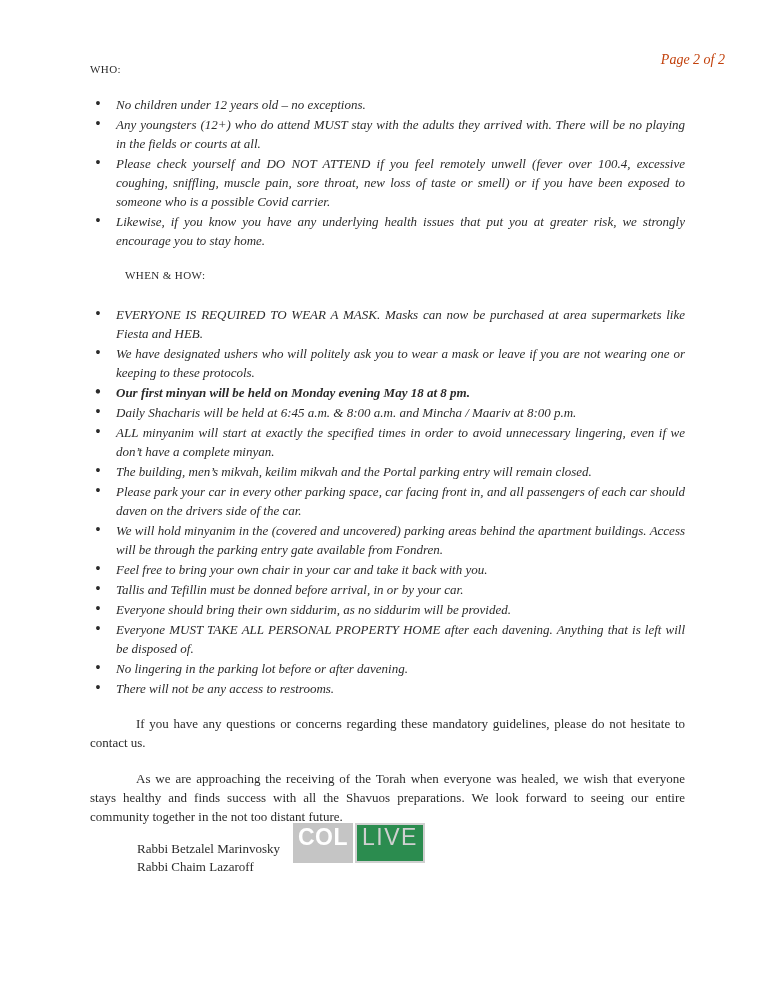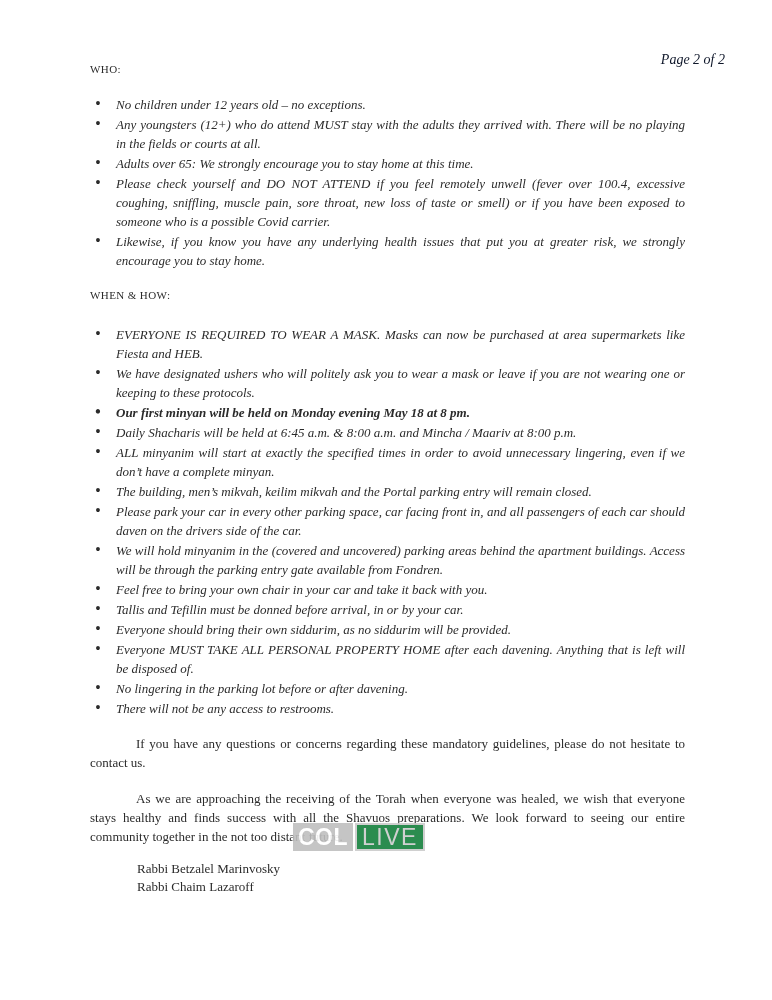--- a/index.html
+++ b/index.html
@@ -16,37 +16,38 @@
     color: #2b2b2b;
     overflow: hidden;
     box-sizing: border-box;
   }
   .page-number {
     position: absolute;
     top: 52px;
     right: 47px;
     font-style: italic;
     font-size: 14px;
-    color: #0f172a;
+    color: #c2410c;
   }
   .content {
     position: absolute;
     top: 60px;
     left: 90px;
     width: 595px;
   }
   .section-heading {
     font-size: 11px;
     line-height: 19px;
     letter-spacing: 0.4px;
     margin: 0;
     font-weight: normal;
   }
   .section-heading.second {
     margin-top: 16px;
+    margin-left: 35px;
   }
   ul.bullet-list {
     list-style: none;
     margin: 16px 0 0 0;
     padding: 0;
     font-style: italic;
   }
   ul.bullet-list.second {
     margin-top: 20px;
   }
@@ -85,21 +86,21 @@
   .signature-line {
     font-size: 13px;
     line-height: 18px;
   }
   .watermark {
     position: absolute;
     left: 293px;
     top: 823px;
     display: flex;
     align-items: stretch;
-    height: 28px;
+    height: 40px;
     font-family: "Liberation Sans", sans-serif;
     opacity: 0.9;
   }
   .watermark .col-box {
     background: #bfbfbf;
     color: #ffffff;
     font-weight: bold;
     font-size: 23px;
     line-height: 28px;
     padding: 0 5px;
@@ -124,21 +125,20 @@
 
   <div class="page-number">Page 2 of 2</div>
 
   <div class="content">
 
     <p class="section-heading">WHO:</p>
 
     <ul class="bullet-list">
         <li>No children under 12 years old – no exceptions.</li>
         <li>Any youngsters (12+) who do attend MUST stay with the adults they arrived with. There will be no playing in the fields or courts at all.</li>
-        <li>Adults over 65: We strongly encourage you to stay home at this time.</li>
         <li>Please check yourself and DO NOT ATTEND if you feel remotely unwell (fever over 100.4, excessive coughing, sniffling, muscle pain, sore throat, new loss of taste or smell) or if you have been exposed to someone who is a possible Covid carrier.</li>
         <li>Likewise, if you know you have any underlying health issues that put you at greater risk, we strongly encourage you to stay home.</li>
       </ul>
 
     <p class="section-heading second">WHEN &amp; HOW:</p>
 
     <ul class="bullet-list second">
         <li>EVERYONE IS REQUIRED TO WEAR A MASK. Masks can now be purchased at area supermarkets like Fiesta and HEB.</li>
         <li>We have designated ushers who will politely ask you to wear a mask or leave if you are not wearing one or keeping to these protocols.</li>
         <li class="bold">Our first minyan will be held on Monday evening May 18 at 8 pm.</li>

